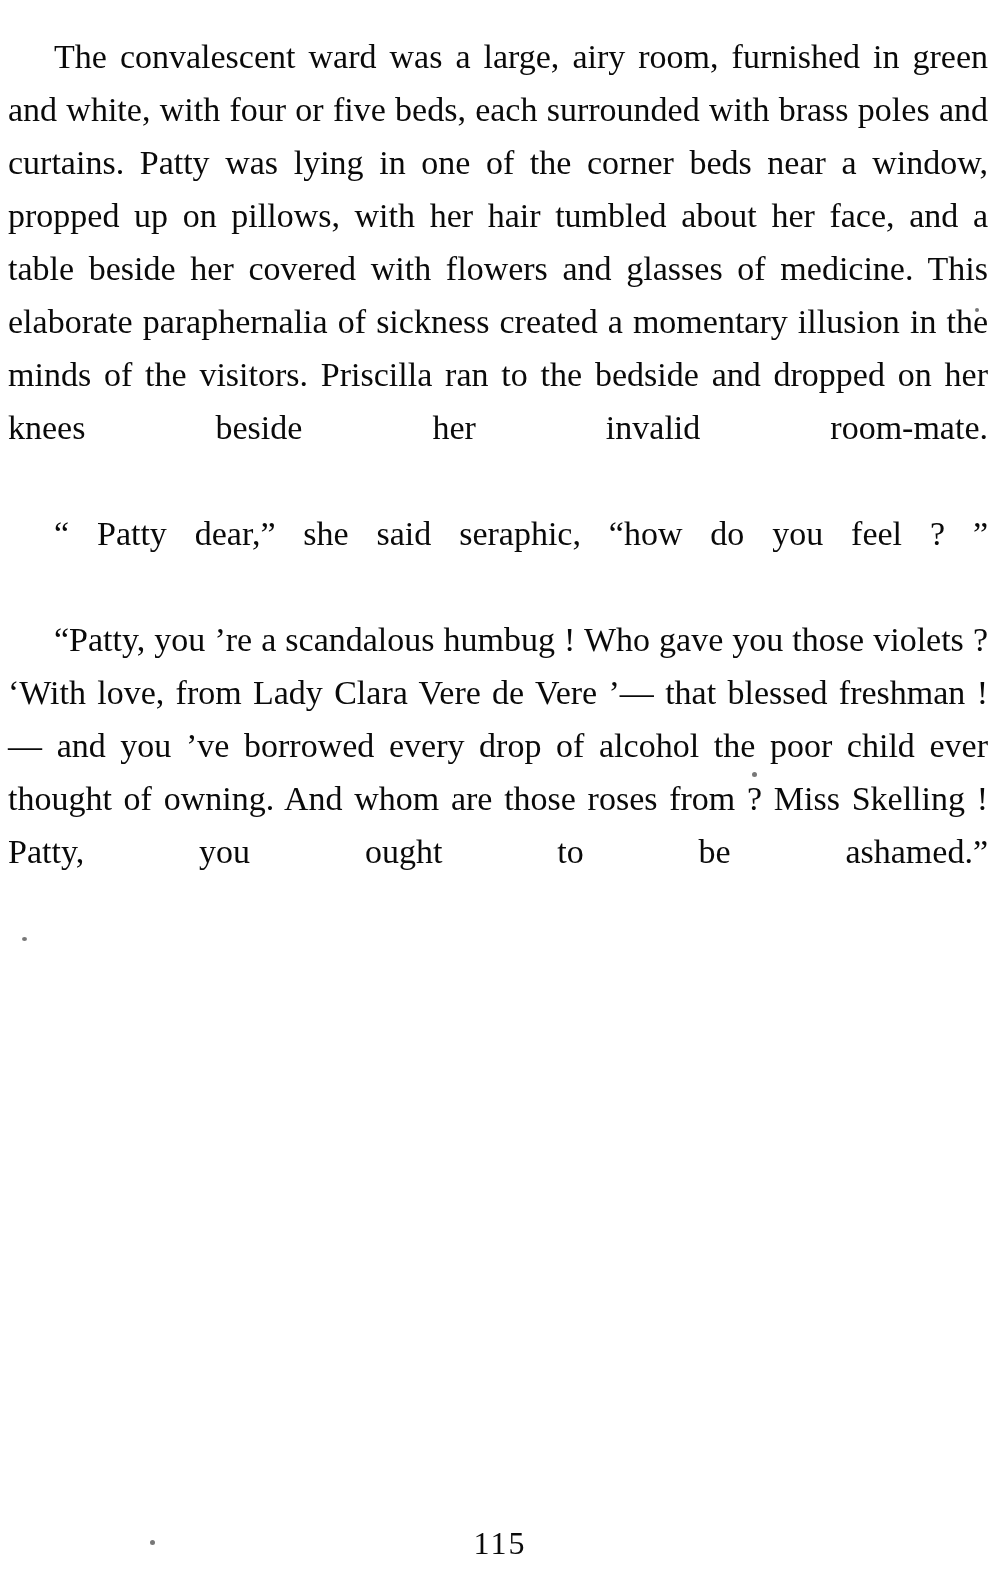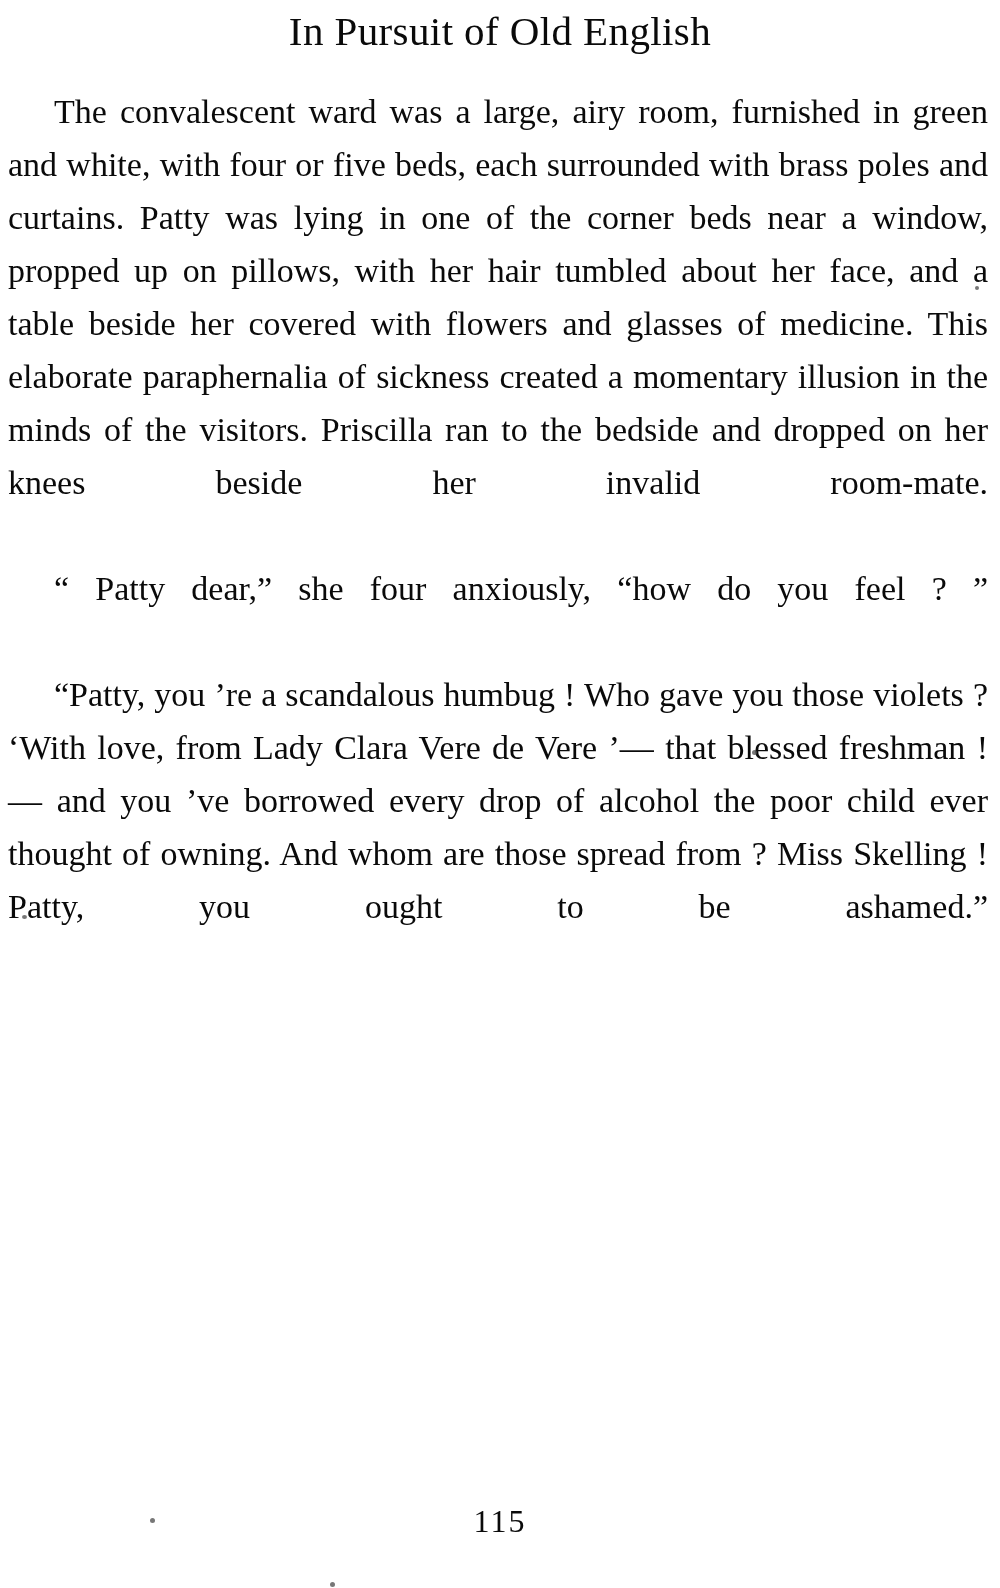--- a/index.html
+++ b/index.html
@@ -69,26 +69,25 @@
     background: #4a4a4a;
     border-radius: 50%;
     opacity: 0.75;
   }
 </style>
 </head>
 <body>
 
 <div class="page">
 
-  <h1 class="running-head">In Pursuit of Old English</h1>
 
   <div class="body-text">
     <p>The convalescent ward was a large, airy room, furnished in green and white, with four or five beds, each surrounded with brass poles and curtains.  Patty was lying in one of the corner beds near a window, propped up on pillows, with her hair tumbled about her face, and a table beside her covered with flowers and glasses of medicine.  This elaborate paraphernalia of sickness created a momentary illusion in the minds of the visitors.  Priscilla ran to the bedside and dropped on her knees beside her invalid room-mate.</p>
-    <p>“ Patty dear,” she four anxiously, “how do you feel ? ”</p>
-    <p>“Patty, you ’re a scandalous humbug ! Who gave you those violets ?  ‘With love, from Lady Clara Vere de Vere ’— that blessed freshman ! — and you ’ve borrowed every drop of alcohol the poor child ever thought of owning.   And whom are those spread from ?  Miss Skelling !  Patty, you ought to be ashamed.”</p>
+    <p>“ Patty dear,” she said seraphic, “how do you feel ? ”</p>
+    <p>“Patty, you ’re a scandalous humbug ! Who gave you those violets ?  ‘With love, from Lady Clara Vere de Vere ’— that blessed freshman ! — and you ’ve borrowed every drop of alcohol the poor child ever thought of owning.   And whom are those roses from ?  Miss Skelling !  Patty, you ought to be ashamed.”</p>
   </div>
 
   <div class="folio">115</div>
 
   <span class="speck" style="left:975px; top:278px; width:4px; height:4px;"></span>
   <span class="speck" style="left:752px; top:742px; width:5px; height:5px;"></span>
   <span class="speck" style="left:22px; top:907px; width:5px; height:4px;"></span>
   <span class="speck" style="left:150px; top:1510px; width:5px; height:5px;"></span>
   <span class="speck" style="left:330px; top:1574px; width:5px; height:5px;"></span>
 

